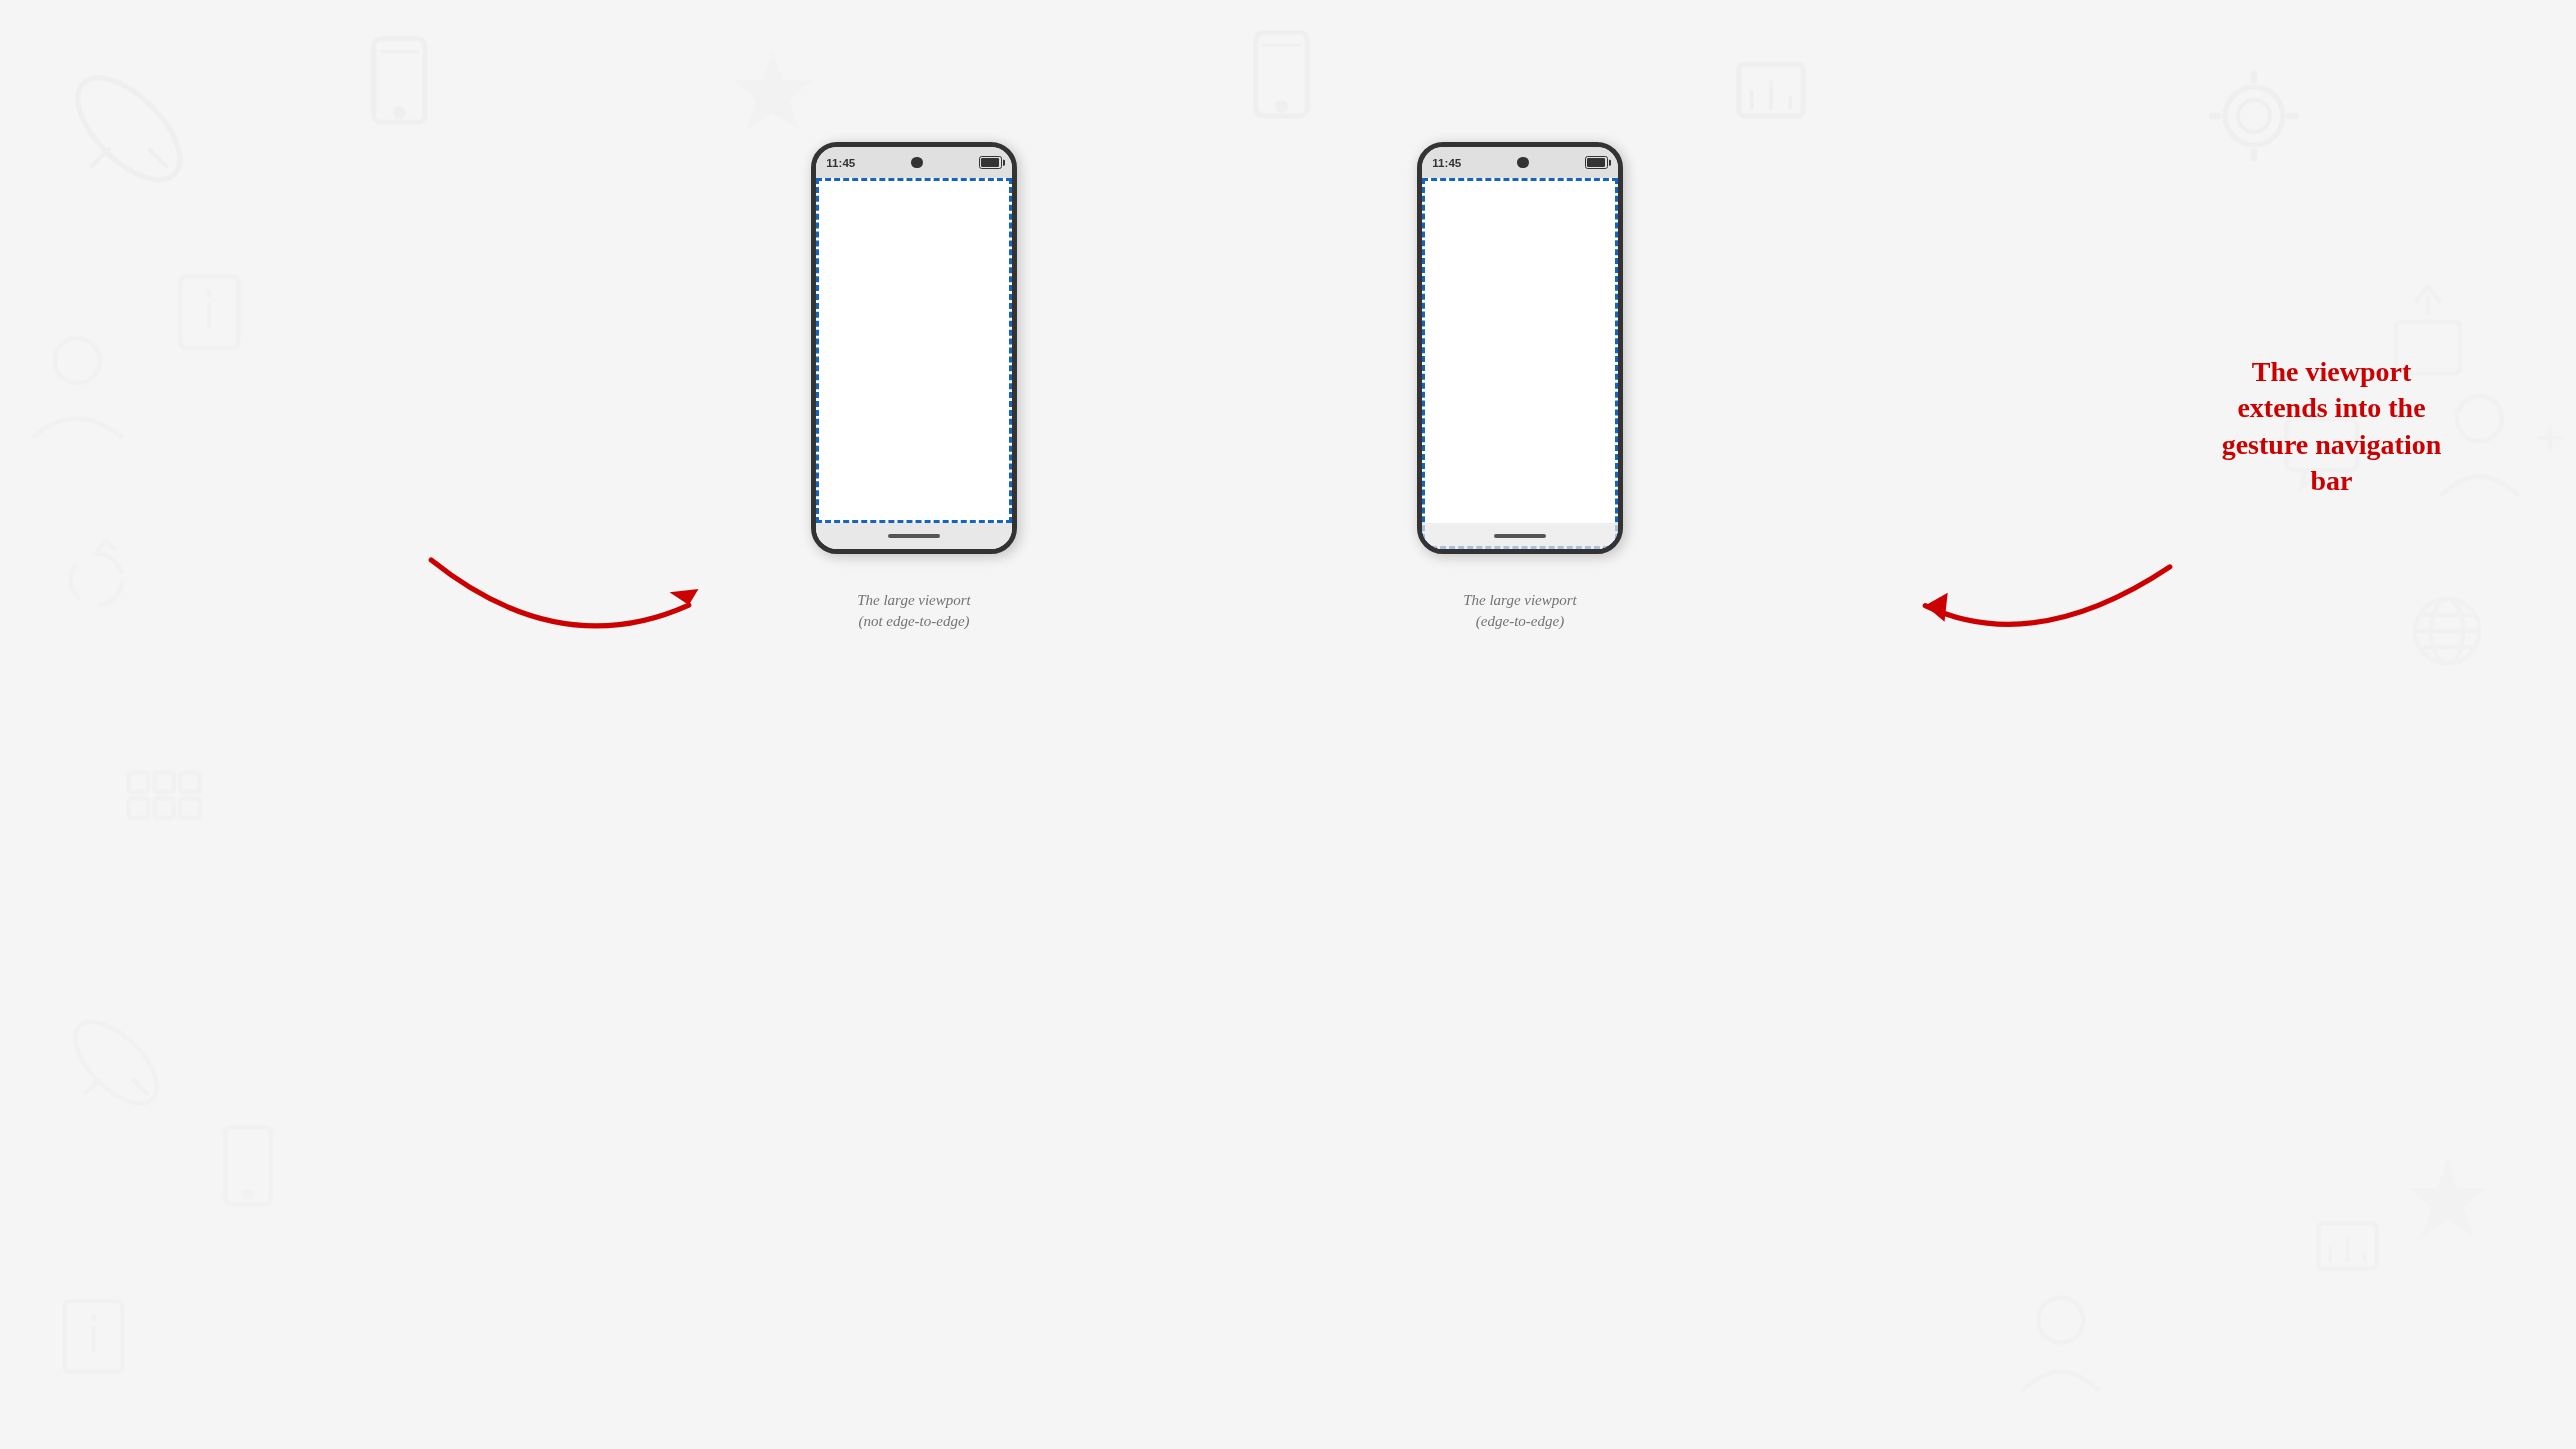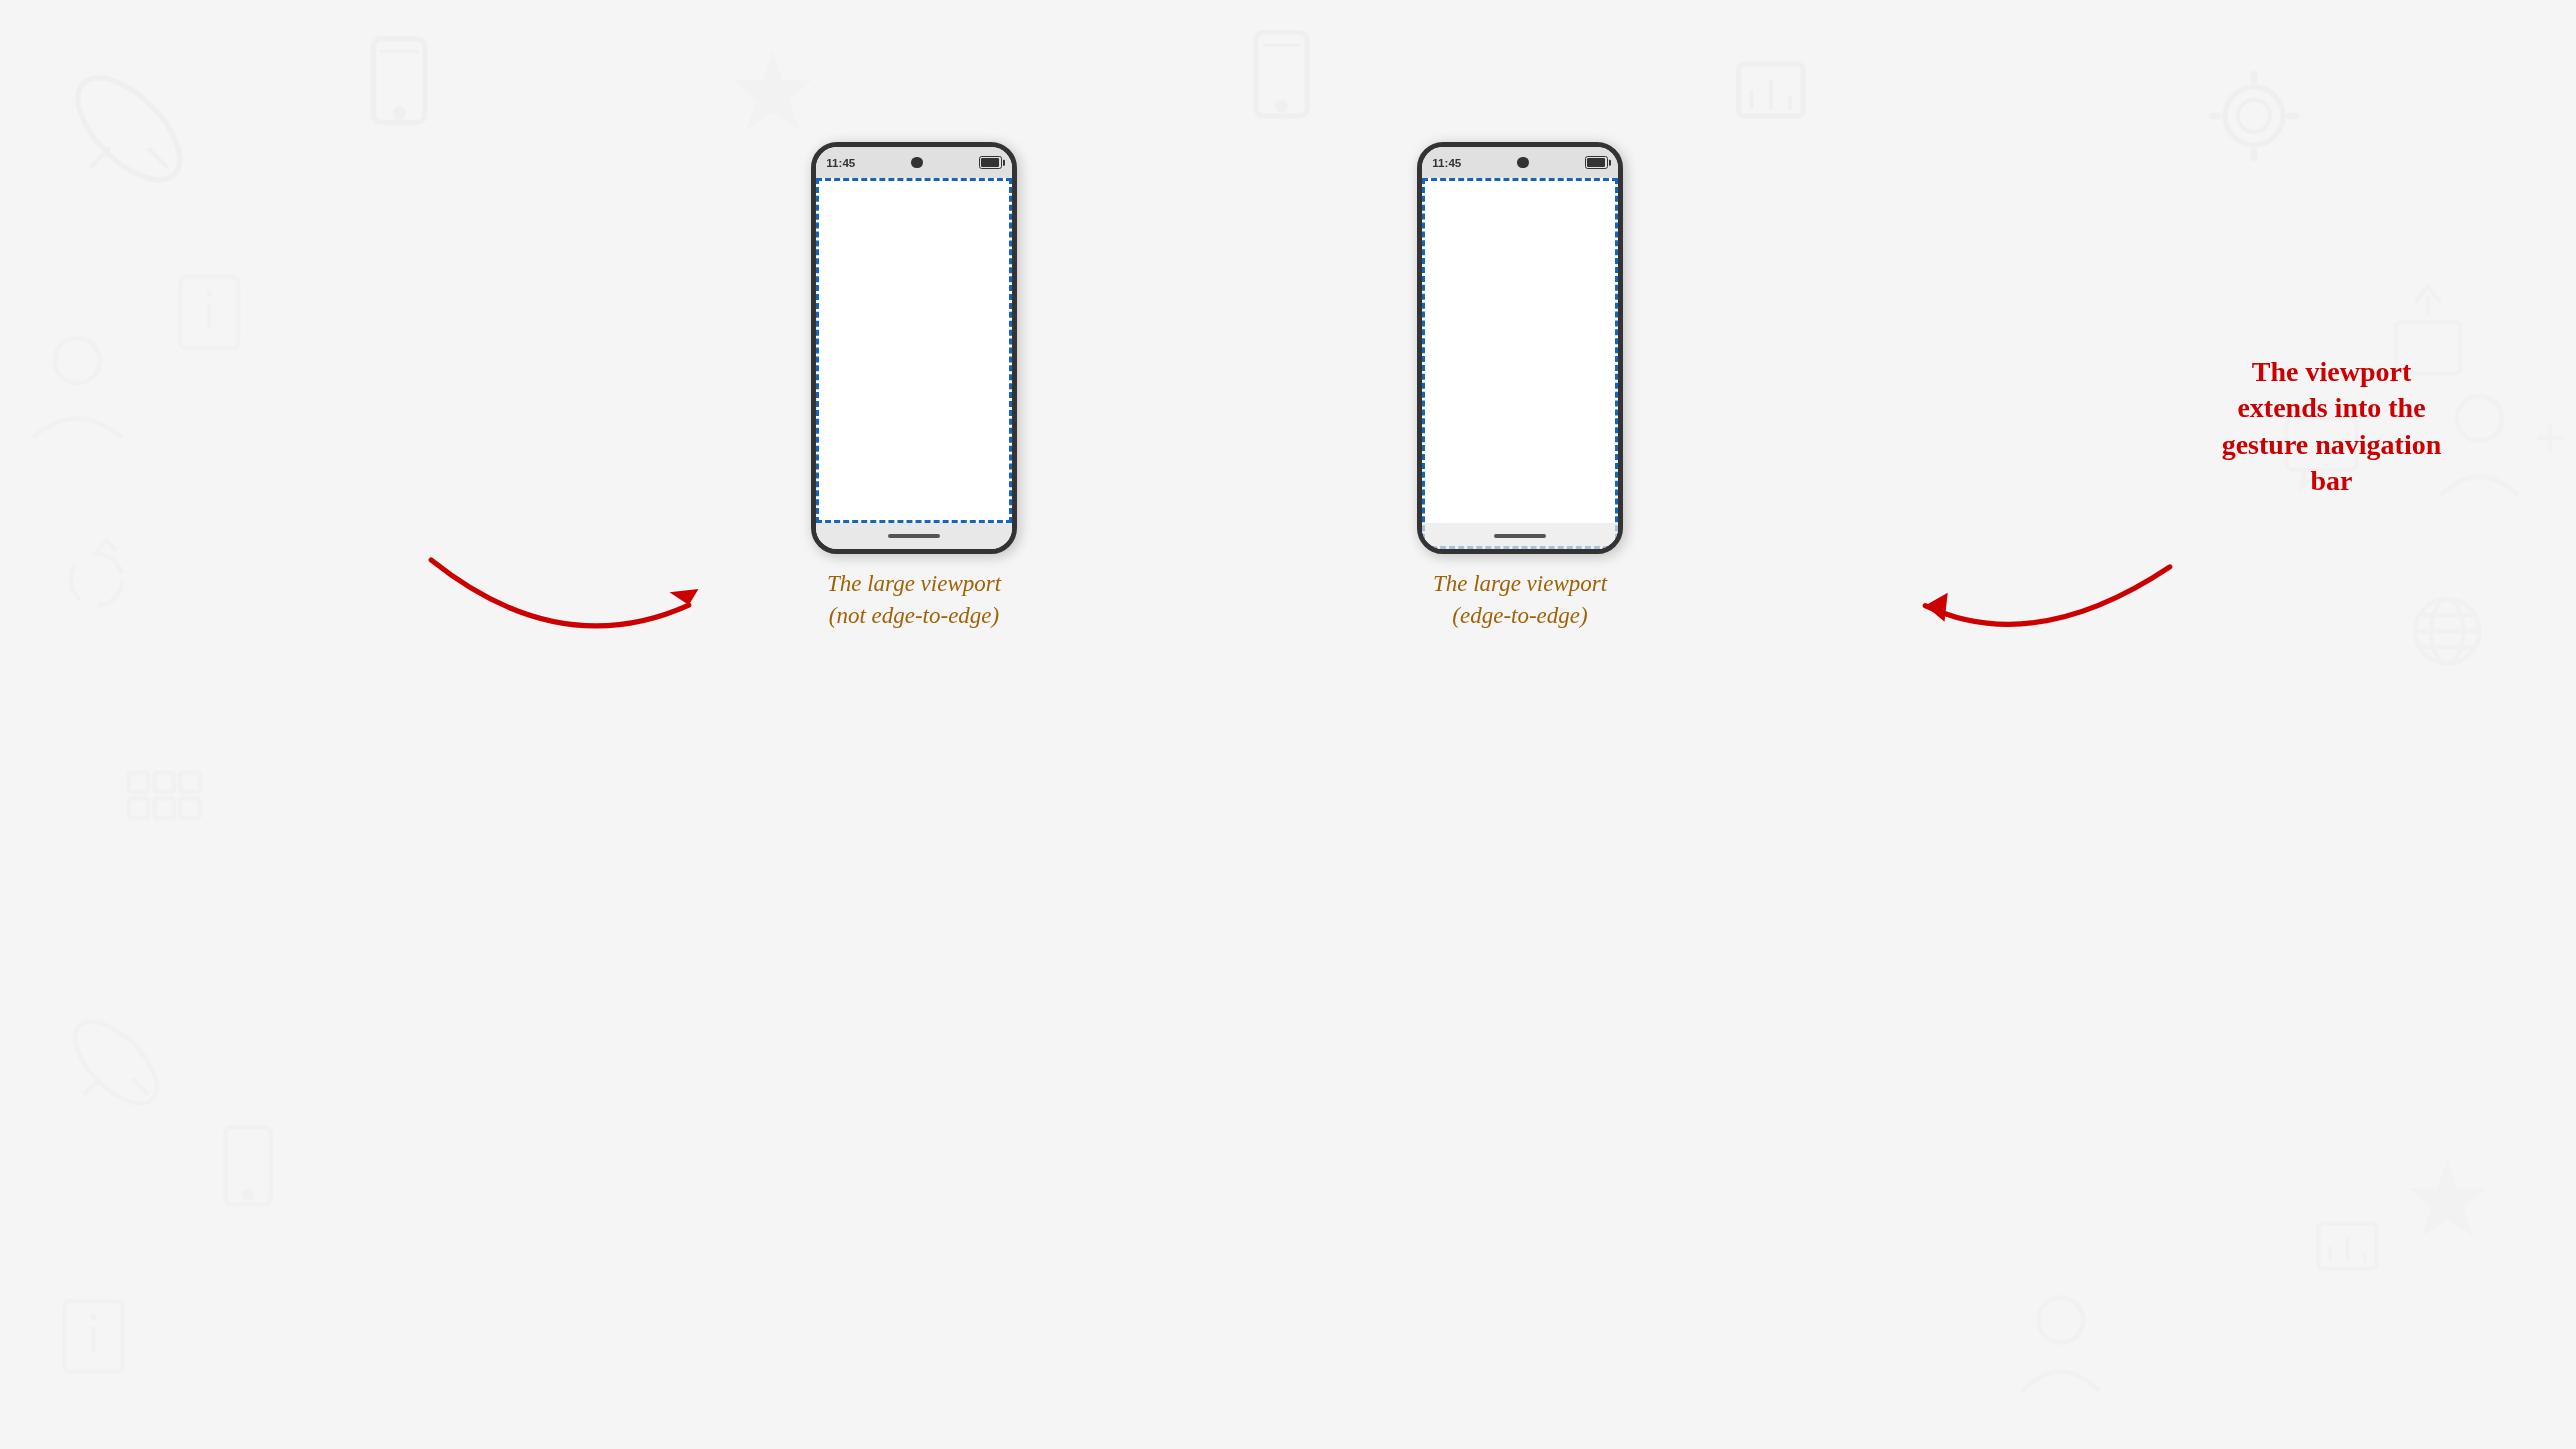--- a/index.html
+++ b/index.html
@@ -24,21 +24,21 @@
       align-items: center;
       justify-content: center;
       gap: 193px;
     }
 
     
     .phone-section {
       display: flex;
       flex-direction: column;
       align-items: center;
-      gap: 14px;
+      gap: 36px;
       position: relative;
     }
 
     .phone-mockup {
       width: 206px;
       height: 412px;
       border: 5.2px solid #333;
       border-radius: 26px;
       background: #fff;
       position: relative;
@@ -143,22 +143,22 @@
       width: 52px;
       height: 3.9px;
       background: #555;
       border-radius: 1.9px;
     }
 
     
     .phone-caption {
       font-family: Georgia, 'Times New Roman', serif;
       font-style: italic;
-      font-size: 23px;
-      color: #a16207;
+      font-size: 15px;
+      color: #737373;
       text-align: center;
       line-height: 1.4;
     }
 
     
     .annotation {
       position: absolute;
       font-family: 'Comic Sans MS', 'Chalkboard SE', cursive;
       font-size: 28px;
       font-weight: bold;

